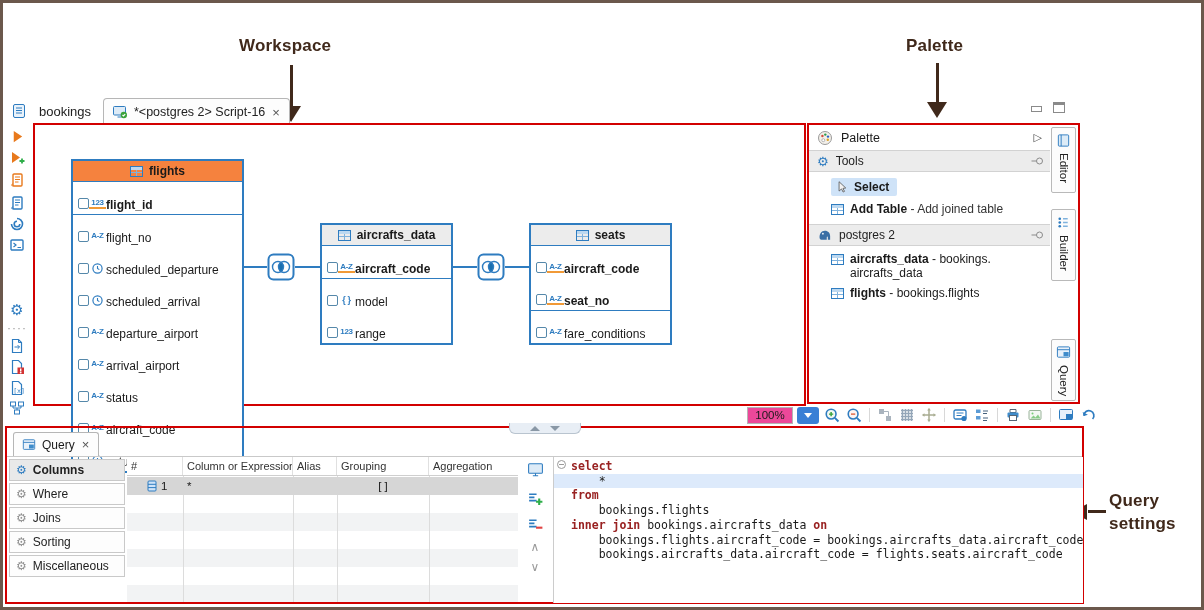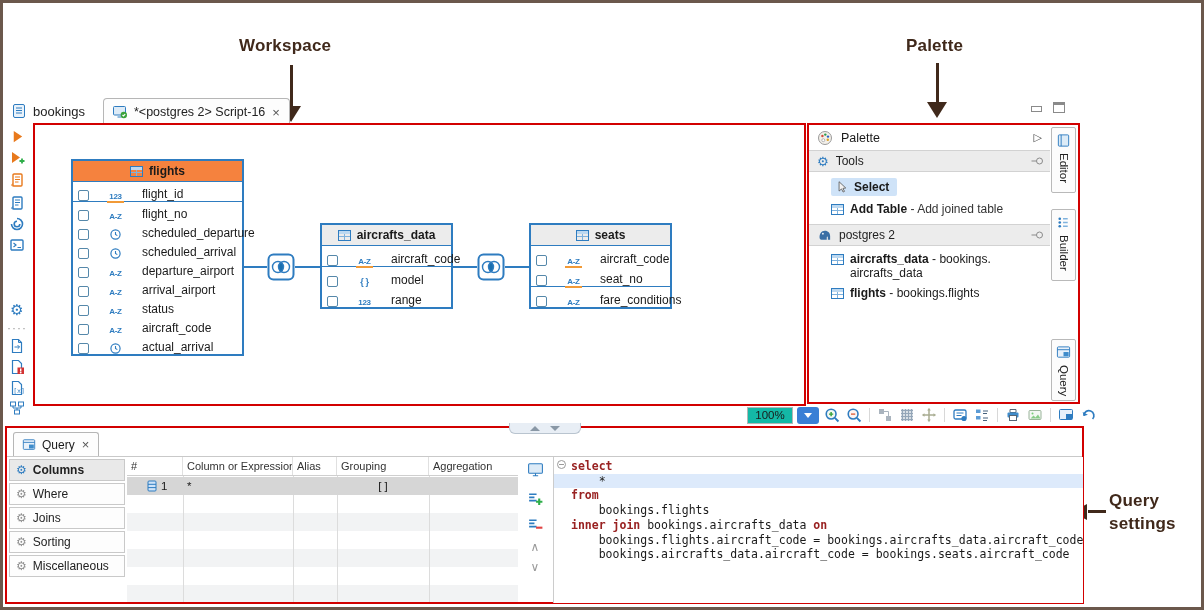--- a/index.html
+++ b/index.html
@@ -10,59 +10,59 @@
   svg{display:block}
   
   .anno{font-weight:bold;font-size:17px;color:#40291b;letter-spacing:.2px}
   .shaft-v{width:3px;background:#40291b}
   .shaft-h{height:3px;background:#40291b}
   .head-down{width:0;height:0;border-left:10px solid transparent;border-right:10px solid transparent;border-top:16px solid #40291b}
   .head-left{width:0;height:0;border-top:8px solid transparent;border-bottom:8px solid transparent;border-right:15px solid #40291b}
   
   .redbox{border:2px solid #d20000;background:transparent}
   
-  .proj{display:flex;align-items:center;gap:6px;font-size:13px;color:#222}
+  .proj{display:flex;align-items:center;gap:12px;font-size:13px;color:#222}
   .scripttab{display:flex;align-items:center;gap:6px;border:1px solid #b6b6b6;border-bottom:none;border-radius:4px 4px 0 0;
              background:#fdfdfd;padding:0 8px;height:27px;font-size:12.5px;color:#222}
   .closex{color:#555;font-size:13px;cursor:default;padding:0 1px}
   .winbtn-min{width:11px;height:6px;border:1px solid #8a8a8a}
   .winbtn-max{width:12px;height:11px;border:1px solid #8a8a8a;border-top-width:3px}
   
   .sb-ic{position:absolute;left:5px;width:18px;height:18px;display:flex;align-items:center;justify-content:center}
   .uic{font-family:"DejaVu Sans",sans-serif;line-height:1}
   
   .dbtable{position:absolute;border:2px solid #2e7cc0;background:#fff}
   .thead{background:#ececec;border-bottom:1px solid #2e7cc0;display:flex;align-items:center;justify-content:center;gap:6px;
          font-size:12px;font-weight:bold;color:#1a1a1a;height:21px}
   .thead.orange{background:#f5823e}
-  .drow{display:flex;align-items:flex-end;gap:18px;padding:0 5px;font-size:12px;height:19px}
+  .drow{display:flex;align-items:flex-start;gap:0;padding:16px 5px;font-size:12px;height:19px}
   .drow.h20{height:20px}
   .tdiv{border-top:1px solid #2e7cc0}
   .cb{flex:none;width:11px;height:11px;border:1px solid #58a;border-radius:2px;background:#fff}
   .ti{flex:none;width:17px;text-align:center;font-weight:bold;font-size:8px;color:#2e7cc0;letter-spacing:-.3px}
   .ti.key{box-shadow:0 2px 0 #f19a37}
-  .pk .cname{font-weight:normal}
+  .pk .cname{font-weight:bold}
   .tbl-ic{flex:none;display:inline-block;width:13px;height:11px;border:1px solid #2e7cc0;background:
     linear-gradient(#bcd8f0,#bcd8f0) 0 0/100% 3px no-repeat,
     linear-gradient(90deg,transparent 5px,#7fb2dd 5px,#7fb2dd 6px,transparent 6px),
     linear-gradient(transparent 5px,#7fb2dd 5px,#7fb2dd 6px,transparent 6px)}
   .jline{position:absolute;height:2px;background:#2e7cc0}
   
   .psec{display:flex;align-items:center;gap:7px;background:#ececec;border-top:1px solid #d2d2d2;border-bottom:1px solid #d2d2d2;
         height:22px;padding:0 8px;font-size:12px;color:#222;position:relative}
   .pitem{display:flex;align-items:flex-start;gap:6px;font-size:12px;padding-left:22px;margin-top:6px}
   .pitem b{font-weight:bold}
   .sel-hl{display:inline-flex;align-items:center;gap:6px;background:#cfe3f8;padding:2px 8px 2px 4px;border-radius:2px}
   .pin{flex:none}
   .vtab{position:absolute;right:2px;width:25px;border:1px solid #b9b9b9;background:#fcfcfc;border-radius:2px;
         display:flex;flex-direction:column;align-items:center;padding:5px 0;gap:5px}
   .vtab .vtxt{writing-mode:vertical-rl;font-size:11.5px;color:#222}
   
   .ztb{display:flex;align-items:center;gap:4px}
-  .zval{width:46px;height:17px;border:1px solid #b5b5b5;background:#14b8a6;font-size:11.5px;display:flex;align-items:center;justify-content:center}
+  .zval{width:46px;height:17px;border:1px solid #b5b5b5;background:#ec4899;font-size:11.5px;display:flex;align-items:center;justify-content:center}
   .zdrop{width:22px;height:17px;background:#3a7fd5;border-radius:3px;display:flex;align-items:center;justify-content:center}
   .zdrop .car{width:0;height:0;border-left:4px solid transparent;border-right:4px solid transparent;border-top:5px solid #fff}
   .tbi{width:18px;height:18px;display:flex;align-items:center;justify-content:center}
   .tsep{width:1px;height:14px;background:#d8d8d8;margin:0 2px}
   
   .qtab{position:absolute;display:flex;align-items:center;gap:6px;border:1px solid #b6b6b6;border-bottom:none;border-radius:3px 3px 0 0;
         background:#fdfdfd;height:24px;padding:0 8px;font-size:12px}
   .qtabline{position:absolute;left:0;right:0;height:1px;background:#c9c9c9}
   .qnav{position:absolute;width:116px;height:22px;border:1px solid #c9c9c9;background:#fdfdfd;display:flex;align-items:center;gap:6px;
         padding:0 6px;font-size:12px;color:#222}
@@ -630,18 +630,18 @@
 
     <div class="sqlarea" style="left:546px;top:29px;width:530px;height:146px">
       <span class="fold"></span>
       <div style="padding-top:2px">
         <div class="sline"><span class="kw">select</span></div>
         <div class="sline hl"><span>    *</span></div>
         <div class="sline"><span class="kw">from</span></div>
         <div class="sline"><span>    bookings.flights</span></div>
         <div class="sline"><span class="kw">inner join </span><span>bookings.aircrafts_data </span><span class="kw">on</span></div>
         <div class="sline"><span>    bookings.flights.aircraft_code = bookings.aircrafts_data.aircraft_code</span></div>
-        <div class="sline"><span>    bookings.aircrafts_data.aircraft_code = bookings.seats.aircraft_code</span></div>
+        <div class="sline"><span>    bookings.aircrafts_data.aircraft_code = flights.seats.aircraft_code</span></div>
       </div>
     </div>
   </div>
 
 </div>
 
 </body></html>

